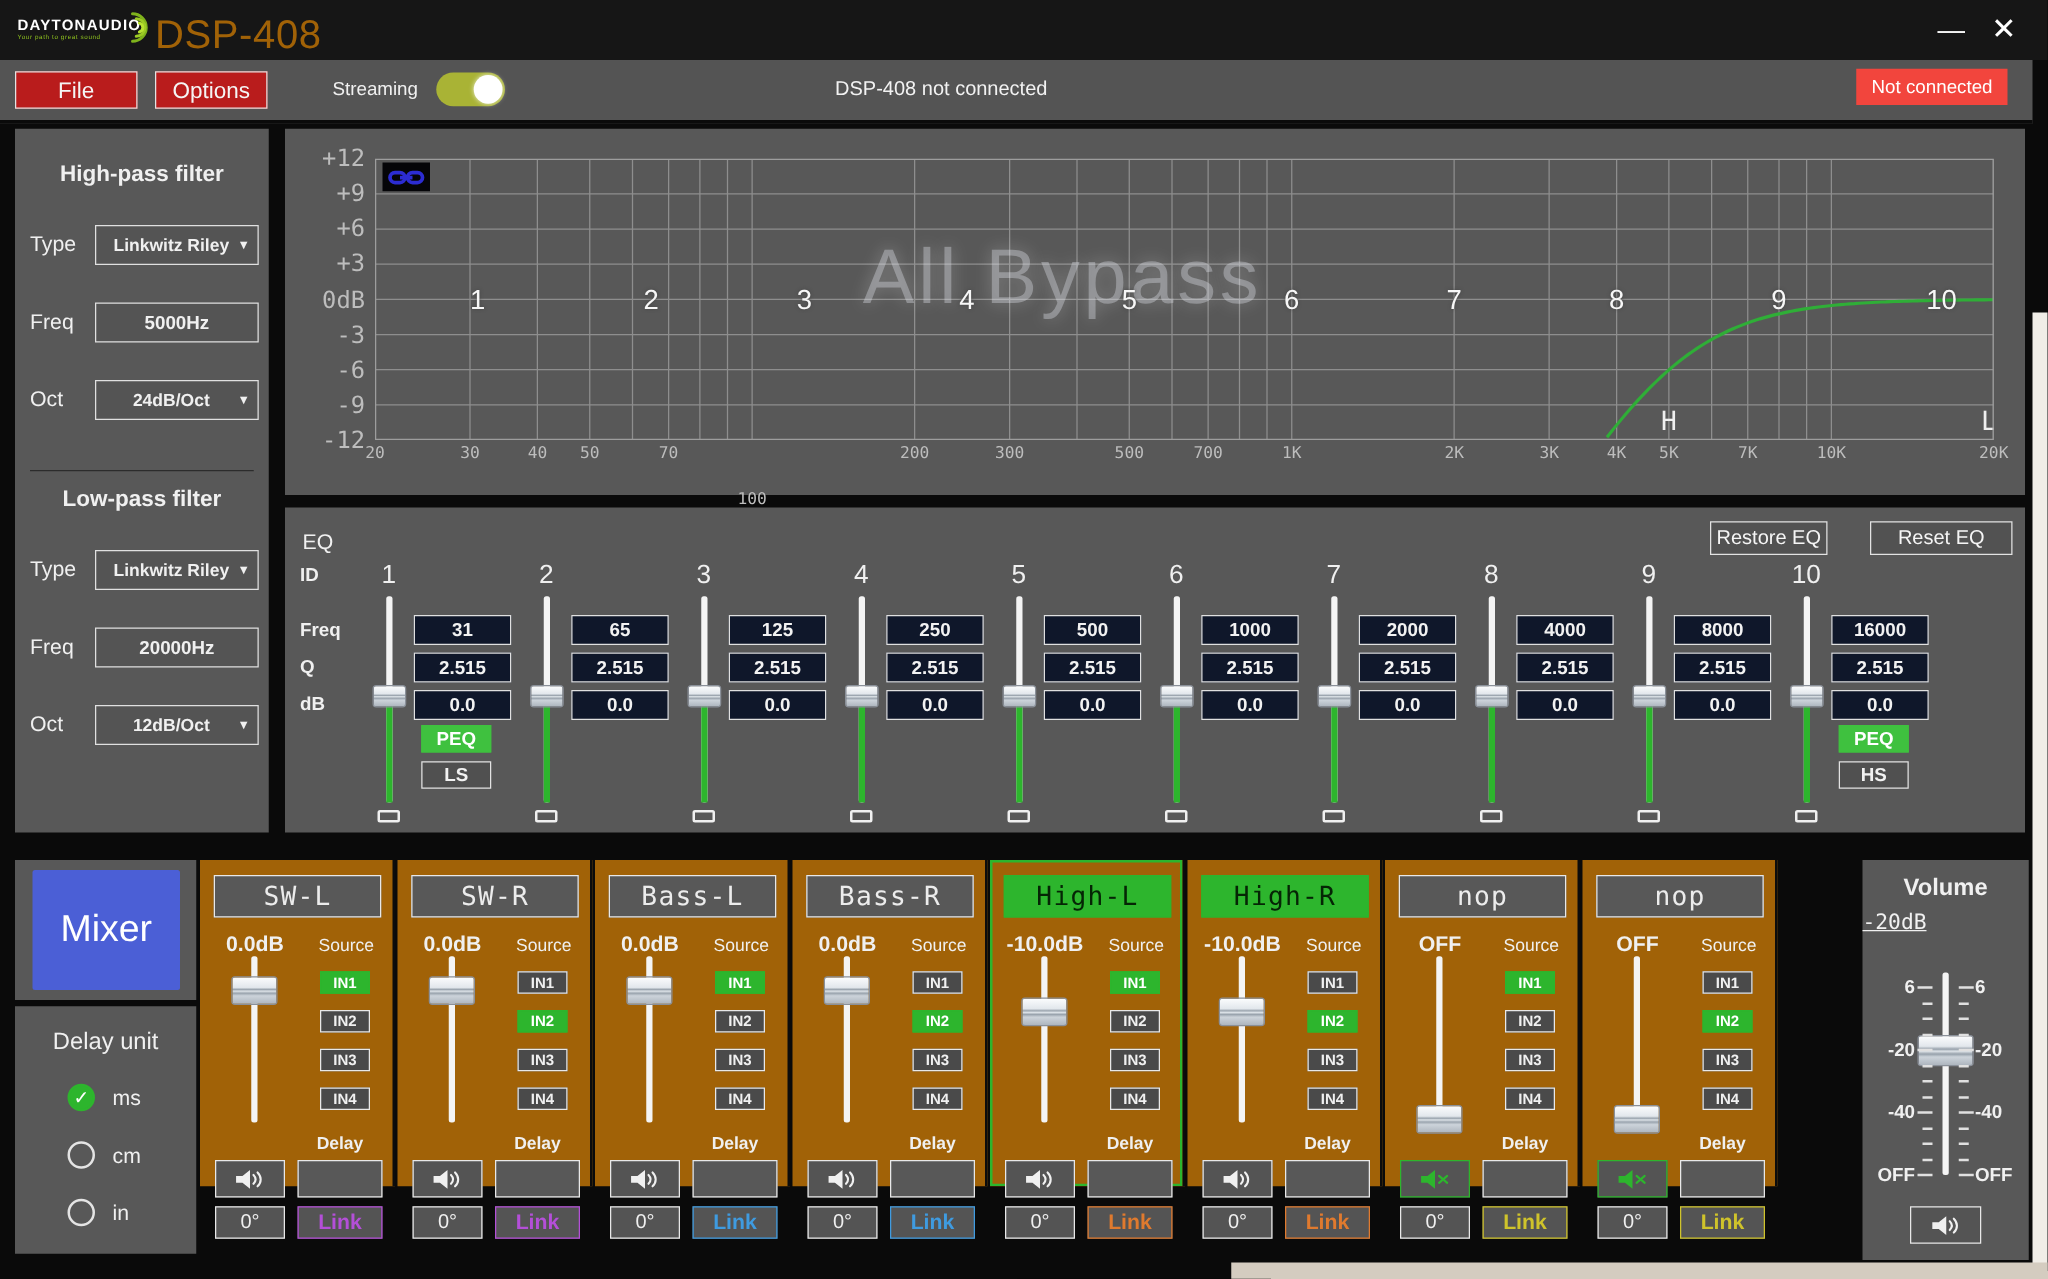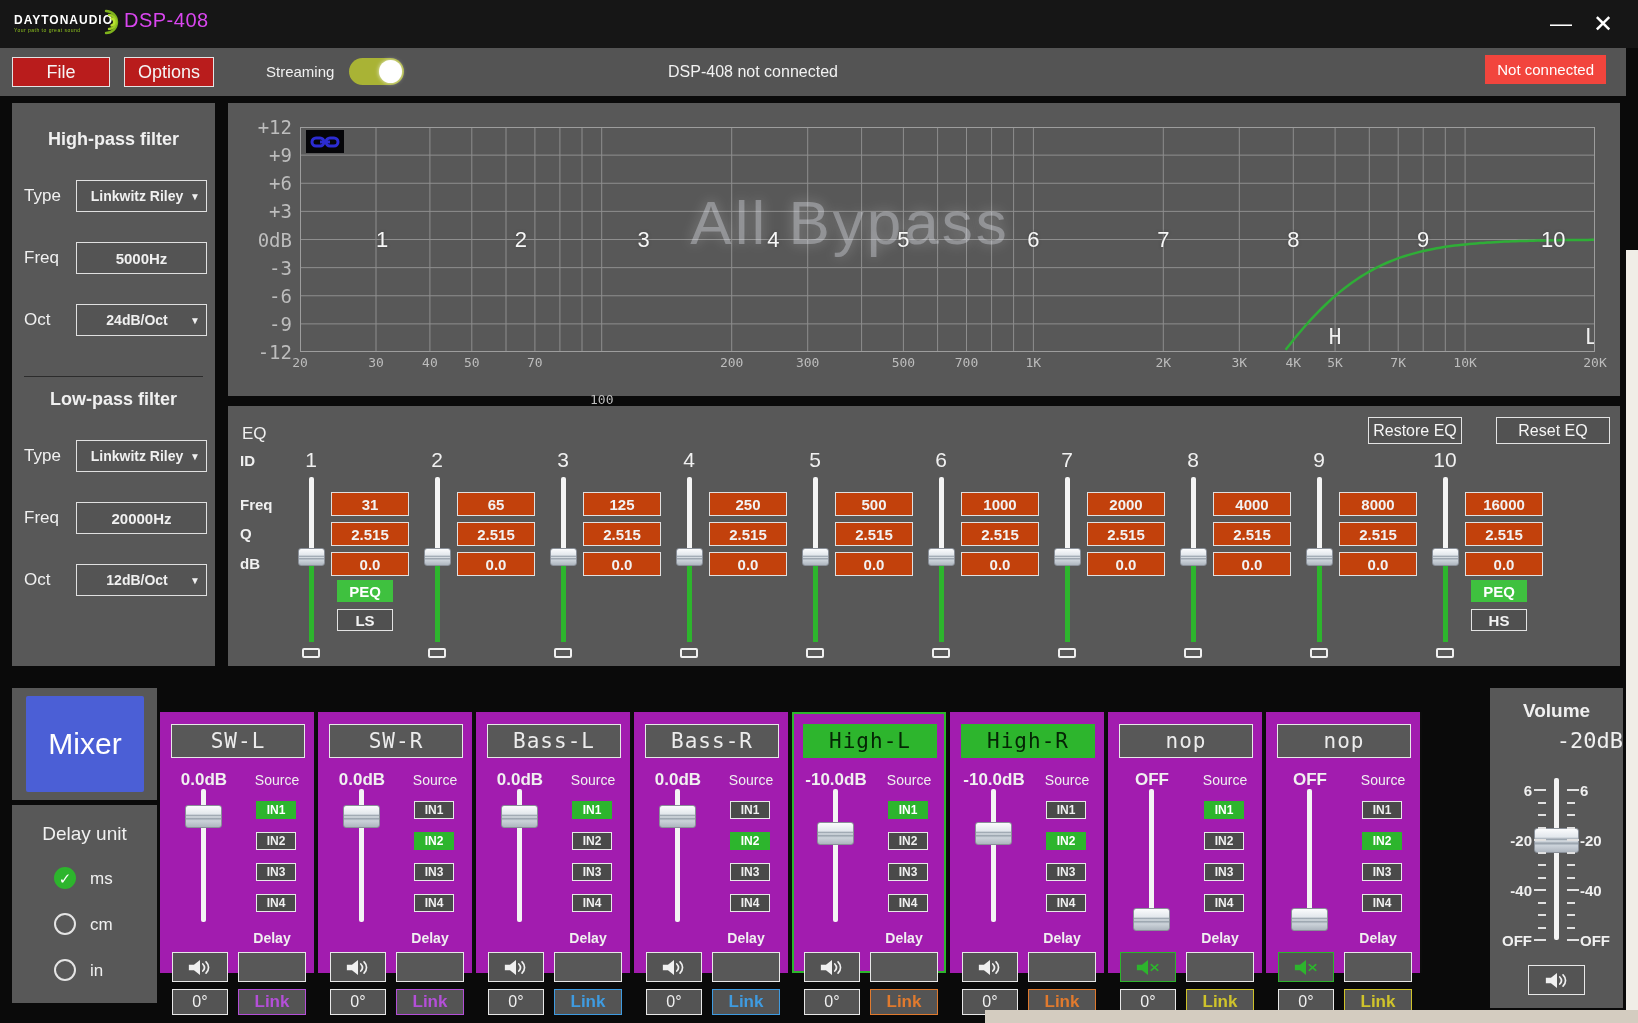--- a/index.html
+++ b/index.html
@@ -6,21 +6,21 @@
   html,body { width:1638px; height:1023px; background:#070707; overflow:hidden;
     font-family:"Liberation Sans",sans-serif; color:#f0f0f0; }
   .app { position:absolute; left:0; top:0; width:1638px; height:1023px; background:#0a0a0a; }
 
   
   .titlebar { position:absolute; left:0; top:0; width:1638px; height:48px; background:#161616; }
   .logo { position:absolute; left:14px; top:5px; width:100px; height:38px; }
   .lt1 { display:block; font-size:12px; font-weight:bold; letter-spacing:1px; color:#fff; margin-top:8px; }
   .lt2 { display:block; font-size:5px; color:#8fc31f; letter-spacing:.5px; }
   .swirl { position:absolute; right:-8px; top:2px; }
-  .wtitle { position:absolute; left:124px; top:9px; font-size:20px; color:#d946ef; letter-spacing:.5px; }
+  .wtitle { position:absolute; left:124px; top:9px; font-size:32px; color:#a16207; letter-spacing:.5px; }
   .winbtn { position:absolute; top:8px; width:34px; height:32px; background:none; border:none; color:#fff;
     font-size:22px; line-height:32px; text-align:center; cursor:pointer; font-family:"Liberation Sans",sans-serif; }
   .btn-min { right:60px; }
   .btn-close { right:18px; font-size:24px; }
 
   
   .menubar { position:absolute; left:0; top:48px; width:1626px; height:51px; background:#545454; border-bottom:3px solid #0a0a0a; }
   .mbtn { position:absolute; top:9px; height:30px; background:#b91c1c; border:1px solid #e3e3e3;
     color:#f5f5f5; font-size:18px; cursor:pointer; font-family:"Liberation Sans",sans-serif; }
   .btn-file { left:12px; width:98px; }
@@ -82,42 +82,42 @@
     color:#f5f5f5; font-size:16px; cursor:pointer; font-family:"Liberation Sans",sans-serif; }
   .btn-restore { left:1140px; width:94px; }
   .btn-reset { left:1268px; width:114px; }
   #eq-channels { position:absolute; left:0; top:0; width:100%; height:100%; }
   .eq-ch { position:absolute; top:0; width:122px; height:260px; }
   .eq-id { position:absolute; left:0; top:42px; width:28px; text-align:center; font-size:21px; }
   .evtrack { position:absolute; left:12px; top:71px; width:5px; height:165px; background:#f4f4f4; border-radius:2px; }
   .evgreen { position:absolute; left:12px; top:151px; width:5px; height:85px; background:var(--accent-green,#2db52d); }
   .eknob { position:absolute; left:1px; top:142px; width:27px; height:18px; border:1px solid #8a9099; border-radius:3px;
     background:linear-gradient(180deg,#fbfcfd 0%,#e2e7ec 38%,#9aa4ae 46%,#dde3e8 52%,#9aa4ae 60%,#ccd3da 70%,#aeb6bf 100%); cursor:grab; }
-  .ebox { position:absolute; left:34px; width:78px; height:24px; background:#c2410c; border:1px solid #e0e0e0;
+  .ebox { position:absolute; left:34px; width:78px; height:24px; background:#0f172a; border:1px solid #e0e0e0;
     color:#f2f2f2; text-align:center; font-size:15px; font-weight:bold; font-family:"Liberation Sans",sans-serif; }
   .ebox.f { top:86px; } .ebox.q { top:116px; } .ebox.d { top:146px; }
   .ebtns { position:absolute; left:40px; top:174px; width:60px; }
   .ebtn { display:block; width:56px; height:22px; margin-bottom:7px; border:1px solid #e3e3e3; background:#505050;
     color:#f2f2f2; font-size:15px; font-weight:bold; cursor:pointer; font-family:"Liberation Sans",sans-serif; }
   .ebtn.on { background:#3fc13f; border-color:#3fc13f; color:#fff; }
   .eq-foot { position:absolute; left:5px; top:242px; width:18px; height:10px; border:2px solid #f0f0f0;
     border-radius:2px; background:#585858; cursor:pointer; }
 
   
   .mixer-btn { position:absolute; left:14px; top:8px; width:118px; height:96px; background:var(--mixer-blue,#4b5fd6);
     border:none; border-radius:2px; color:#fff; font-size:30px; cursor:pointer; font-family:"Liberation Sans",sans-serif; }
   .du-title { text-align:center; font-size:19px; margin-top:18px; }
   .radiorow { position:relative; height:24px; margin:22px 0 0 42px; cursor:pointer; }
   .radio { position:absolute; left:0; top:0; width:22px; height:22px; border:2px solid #e4e4e4; border-radius:50%;
     color:#fff; font-size:15px; line-height:19px; text-align:center; }
   .radio.on { background:var(--accent-green,#2db52d); border-color:var(--accent-green,#2db52d); }
   .rlabel { position:absolute; left:36px; top:2px; font-size:17px; }
 
   
-  .strip { position:absolute; top:0; width:156px; height:261px; background:#a21caf; border-right:2px solid #0c0c0c;margin-top:24px; }
+  .strip { position:absolute; top:0; width:156px; height:261px; background:#a16207; border-right:2px solid #0c0c0c; }
   .strip.sel { box-shadow:inset 0 0 0 2px var(--accent-green,#2db52d); }
   .stitle { position:absolute; left:11px; top:12px; width:134px; height:34px; border:1px solid #e8e8e8;
     background:#585858; color:#ececec; font-family:"DejaVu Sans Mono",monospace; font-size:21px;
     letter-spacing:1px; text-align:center; line-height:32px; }
   .stitle.gt { background:var(--accent-green,#2db52d); border-color:var(--accent-green,#2db52d); color:#052505; }
   .gain { position:absolute; left:2px; top:58px; width:84px; text-align:center; font-size:17px; font-weight:bold; }
   .srclab { position:absolute; left:86px; top:60px; width:62px; text-align:center; font-size:14px; font-weight:normal; }
   .strack { position:absolute; left:41px; top:77px; width:5px; height:133px; background:#f4f4f4; border-radius:2px; }
   .sknob { position:absolute; left:25px; width:37px; height:23px; border:1px solid #8a9099; border-radius:3px;
     background:linear-gradient(180deg,#fbfcfd 0%,#e2e7ec 38%,#9aa4ae 46%,#dde3e8 52%,#9aa4ae 60%,#ccd3da 70%,#aeb6bf 100%);
@@ -134,21 +134,21 @@
   .spk .w { stroke:currentColor; fill:none; stroke-width:1.8; stroke-linecap:round; }
   .dlyinput { position:absolute; left:78px; top:240px; width:68px; height:30px; border:1px solid #e8e8e8;
     background:#585858; color:#f0f0f0; text-align:center; font-size:15px; font-family:"Liberation Sans",sans-serif; }
   .phase { position:absolute; left:12px; top:277px; width:56px; height:26px; border:1px solid #e8e8e8;
     background:#545454; color:#f0f0f0; font-size:16px; cursor:pointer; font-family:"Liberation Sans",sans-serif; }
   .linkbtn { position:absolute; left:78px; top:277px; width:68px; height:26px; border:1px solid;
     background:#545454; font-size:17px; font-weight:bold; cursor:pointer; font-family:"Liberation Sans",sans-serif; }
 
   
   .vtitle { text-align:center; font-size:19px; font-weight:bold; margin-top:12px; }
-  .vvalue { text-align:right; font-size:22px; font-family:"DejaVu Sans Mono",monospace; margin-top:6px; }
+  .vvalue { text-align:left; font-size:17px; font-family:"DejaVu Sans Mono",monospace; margin-top:6px;text-decoration:underline; }
   .vslider { position:absolute; left:0; top:0; width:133px; height:100%; }
   .vtrack { position:absolute; left:64px; top:90px; width:5px; height:162px; background:#f4f4f4; border-radius:2px; }
   .vlab { position:absolute; transform:translateY(-50%); font-size:15px; font-weight:bold; }
   .vlab.l { left:0; width:42px; text-align:right; }
   .vlab.r { left:90px; width:42px; text-align:left; }
   .vdash { position:absolute; height:2px; width:8px; background:#e0e0e0; transform:translateY(-50%); }
   .vdash.maj { width:12px; }
   .vdash.l { left:48px; } .vdash.l.maj { left:44px; }
   .vdash.r { left:77px; }
   .vknob { position:absolute; left:44px; width:45px; height:25px; border:1px solid #8a9099; border-radius:3px;

